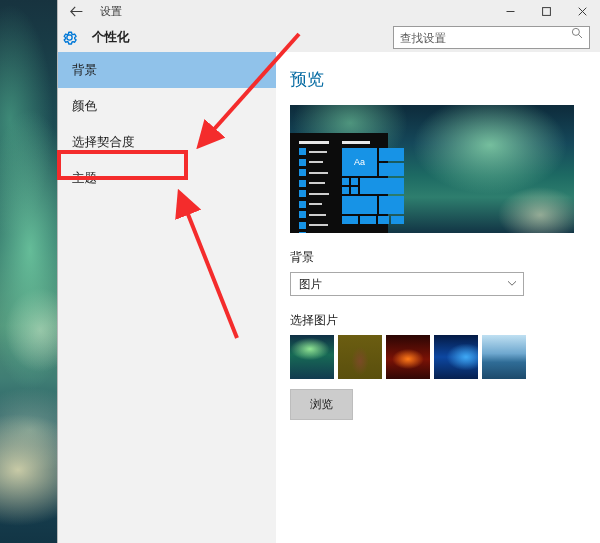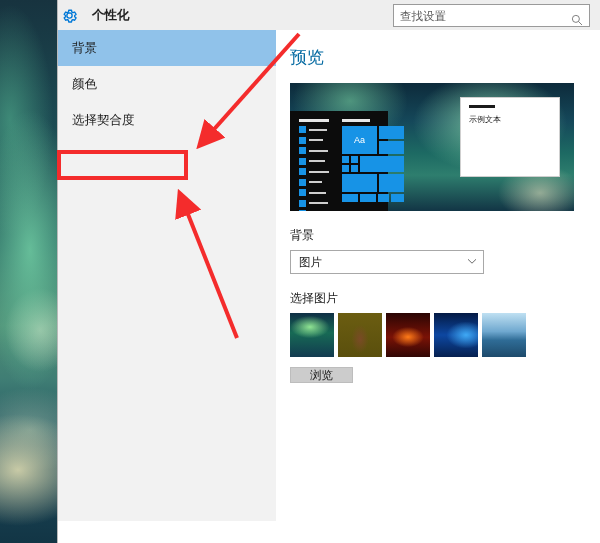--- a/index.html
+++ b/index.html
@@ -38,21 +38,21 @@
   .wc svg{display:block;}
   #header{
     height:30px;background:#eeeeee;display:flex;align-items:center;
     box-sizing:border-box;position:relative;
   }
   #gear-wrap{width:22px;height:22px;display:flex;align-items:center;justify-content:center;}
   #app-title{font-size:12.5px;font-weight:bold;color:#222;margin-left:12px;}
   #search-wrap{
     position:absolute;right:10px;top:4px;width:197px;height:23px;
     background:#fff;border:1px solid #9a9a9a;box-sizing:border-box;
-    display:flex;align-items:flex-end;
+    display:flex;align-items:flex-start;
   }
   #search-input{
     border:0;outline:0;flex:1;height:100%;padding:0 6px;font-size:11.5px;color:#333;
     font-family:"Liberation Sans","DejaVu Sans",sans-serif;background:transparent;
   }
   #search-input::placeholder{color:#5a5a5a;}
   #search-icon{width:24px;display:flex;align-items:center;justify-content:center;color:#6b6b6b;}
   
   #content{display:flex;height:491px;}
   #sidebar{width:218px;background:#f2f2f2;padding-top:0;box-sizing:border-box;}
@@ -90,21 +90,21 @@
   }
   #preview-window{
     position:absolute;left:170px;top:14px;width:100px;height:80px;background:#ffffff;
     border:1px solid #cfcfcf;box-sizing:border-box;
   }
   #pw-rule{width:26px;height:3px;background:#1b1b1b;margin:7px 0 0 8px;}
   #pw-text{font-size:8px;color:#1b1b1b;margin:6px 0 0 8px;}
   
   .field-label{font-size:12px;color:#1b1b1b;margin:16px 0 6px 0;}
   .combo{
-    width:194px;height:24px;border:1px solid #a8a8a8;background:#fff;box-sizing:border-box;
+    width:234px;height:24px;border:1px solid #a8a8a8;background:#fff;box-sizing:border-box;
     display:flex;align-items:center;padding:0 6px 0 8px;font-size:11.5px;color:#1b1b1b;
     justify-content:space-between;
   }
   .combo .chev{color:#6b6b6b;font-size:9px;}
   #thumbs{display:flex;gap:4px;margin-top:6px;}
   .thumb{width:44px;height:44px;}
   .t1{background:
       radial-gradient(ellipse 28px 16px at 20px 14px, rgba(150,235,150,.95) 0%, rgba(120,210,140,0) 70%),
       linear-gradient(180deg,#0f2f45 0%,#176a55 45%,#123b50 100%);}
   .t2{background:
@@ -112,38 +112,63 @@
       linear-gradient(180deg,#6b5d11 0%,#5a4f0d 100%);}
   .t3{background:
       radial-gradient(ellipse 22px 14px at 22px 24px, #ff7b18 0%, rgba(200,40,10,0) 72%),
       linear-gradient(180deg,#2a0604 0%,#7a1206 55%,#300705 100%);}
   .t4{background:
       radial-gradient(ellipse 26px 18px at 32px 22px, #3fa9f5 0%, rgba(20,80,170,0) 75%),
       linear-gradient(180deg,#041a44 0%,#0d47a1 50%,#06204f 100%);}
   .t5{background:
       linear-gradient(180deg,#bfe0f2 0%,#6fa8cf 42%,#2f6c96 62%,#1d4a6b 100%);}
   #browse-btn{
-    margin-top:10px;width:63px;height:16px;background:#cccccc;border:1px solid #bdbdbd;
+    margin-top:10px;width:63px;height:31px;background:#cccccc;border:1px solid #bdbdbd;
     box-sizing:border-box;display:flex;align-items:center;justify-content:center;
     font-size:11.5px;color:#1b1b1b;
   }
   
   #anno{position:absolute;left:0;top:0;width:600px;height:543px;pointer-events:none;}
   #redbox{
     position:absolute;left:57px;top:150px;width:131px;height:30px;
     border:4px solid #f42c2c;box-sizing:border-box;
   }
 </style>
 </head>
 <body>
 
 <div id="desktop"></div>
 
 <div id="win">
 
+  <div id="titlebar">
+    <div id="back-btn">
+      <svg width="13" height="11" viewBox="0 0 13 11">
+        <path d="M5.2 0.8 L0.8 5.5 L5.2 10.2 M0.8 5.5 L12.4 5.5" stroke="#3c3c3c" stroke-width="1.1" fill="none"></path>
+      </svg>
+    </div>
+    <div id="win-title">设置</div>
+    <div id="wincontrols">
+      <div class="wc">
+        <svg width="11" height="11" viewBox="0 0 11 11">
+          <path d="M1.5 5.5 L9.5 5.5" stroke="#3c3c3c" stroke-width="1"></path>
+        </svg>
+      </div>
+      <div class="wc">
+        <svg width="11" height="11" viewBox="0 0 11 11">
+          <rect x="1.6" y="1.6" width="7.8" height="7.8" stroke="#3c3c3c" stroke-width="1" fill="none"></rect>
+        </svg>
+      </div>
+      <div class="wc">
+        <svg width="11" height="11" viewBox="0 0 11 11">
+          <path d="M1.7 1.7 L9.3 9.3 M9.3 1.7 L1.7 9.3" stroke="#3c3c3c" stroke-width="1"></path>
+        </svg>
+      </div>
+    </div>
+  </div>
 
   <div id="header">
     <div id="gear-wrap">
       <svg width="17" height="17" viewBox="0 0 24 24">
         <path fill="none" stroke="#0078d7" stroke-width="1.9" d="M12 8.3a3.7 3.7 0 1 0 0 7.4 3.7 3.7 0 0 0 0-7.4z"></path>
         <path fill="none" stroke="#0078d7" stroke-width="1.9" stroke-linejoin="round" d="M19.3 13.8c.05-.6.05-1.2 0-1.8l2-1.5-2-3.4-2.4.9a7.6 7.6 0 0 0-1.6-.9l-.4-2.5H10.9l-.4 2.5c-.6.2-1.1.5-1.6.9l-2.4-.9-2 3.4 2 1.5c-.05.6-.05 1.2 0 1.8l-2 1.5 2 3.4 2.4-.9c.5.4 1 .7 1.6.9l.4 2.5h4l.4-2.5c.6-.2 1.1-.5 1.6-.9l2.4.9 2-3.4z"></path>
       </svg>
     </div>
     <div id="app-title">个性化</div>
 
@@ -162,20 +187,23 @@
 
     <nav id="sidebar">
       <div class="nav-item selected">
         <span>背景</span>
       </div>
       <div class="nav-item">
         <span>颜色</span>
       </div>
       <div class="nav-item">
         <span>选择契合度</span>
+      </div>
+      <div class="nav-item">
+        <span>主题</span>
       </div>
     </nav>
 
     <section id="main">
 
       <h2 id="section-title">预览</h2>
 
       <div id="preview">
         <div id="start-panel">
           <div id="sp-left">
@@ -230,24 +258,20 @@
               <div class="tile" style="left:0;top:48px;width:35px;height:18px"></div>
               <div class="tile" style="left:37px;top:48px;width:25px;height:18px"></div>
               <div class="tile" style="left:0;top:68px;width:16px;height:8px"></div>
               <div class="tile" style="left:18px;top:68px;width:16px;height:8px"></div>
               <div class="tile" style="left:36px;top:68px;width:11px;height:8px"></div>
               <div class="tile" style="left:49px;top:68px;width:13px;height:8px"></div>
               <div id="aa-label">Aa</div>
             </div>
           </div>
         </div>
-        <div id="preview-window">
-          <div id="pw-rule"></div>
-          <div id="pw-text">示例文本</div>
-        </div>
       </div>
 
       <div class="field-label">背景</div>
       <div class="combo">
         <span>图片</span>
         <span class="chev">
           <svg width="10" height="7" viewBox="0 0 10 7">
               <path d="M1 1.3 L5 5.2 L9 1.3" stroke="#6b6b6b" stroke-width="1" fill="none"></path>
             </svg>
         </span>

